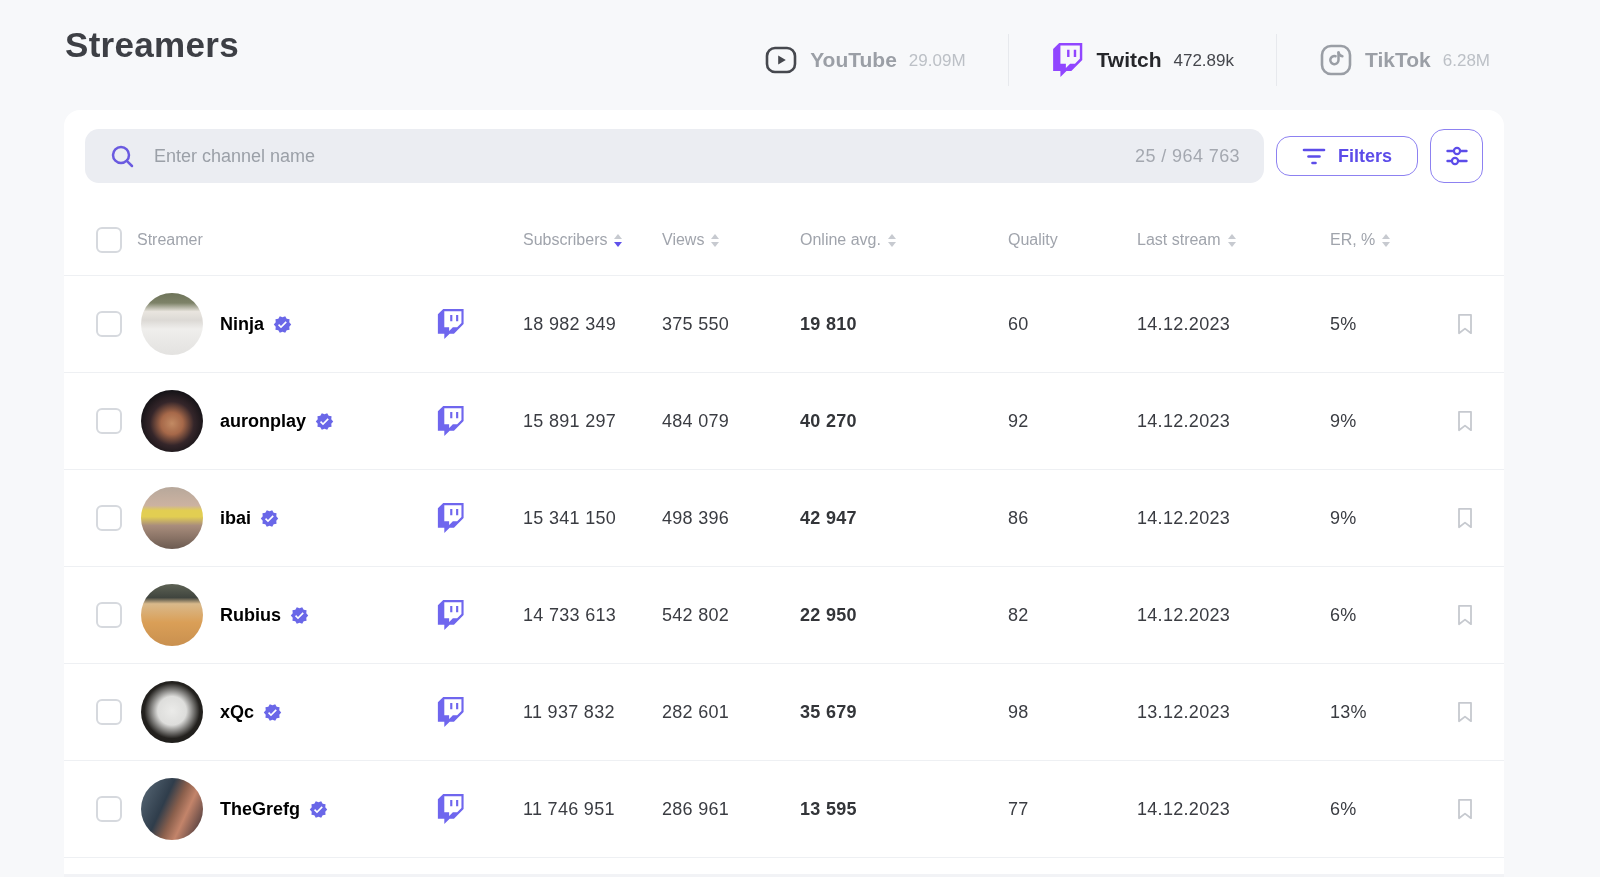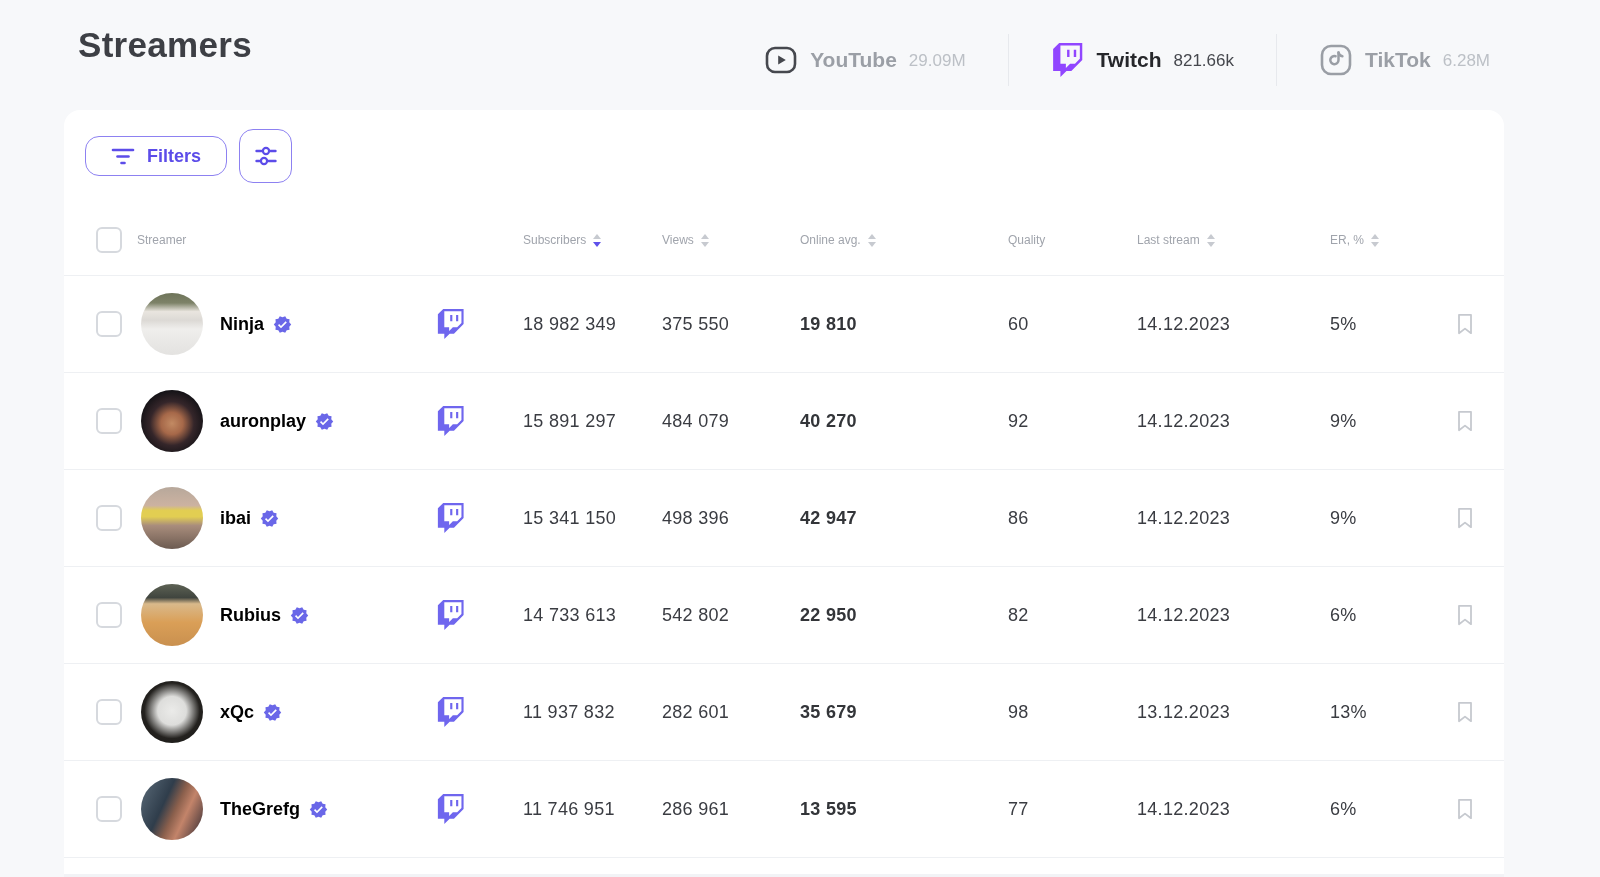--- a/index.html
+++ b/index.html
@@ -5,21 +5,21 @@
   html,body{margin:0;padding:0;}
   body{
     width:1600px;height:877px;overflow:hidden;position:relative;
     background:#f7f8fa;
     font-family:"Liberation Sans","DejaVu Sans",sans-serif;
     color:#393b41;
   }
   
   .page-header{position:absolute;top:0;left:0;width:1600px;height:110px;}
   .page-title{
-    position:absolute;left:78px;top:25px;
+    position:absolute;left:65px;top:25px;
     font-size:35px;font-weight:bold;letter-spacing:.3px;color:#3d3f45;
   }
   .platform-tabs{
     position:absolute;right:110px;top:32px;height:56px;
     display:flex;align-items:center;
   }
   .tab{display:flex;align-items:center;gap:12px;padding:0 42px;cursor:pointer;}
   .tab:first-child{padding-left:0;}
   .tab:last-child{padding-right:0;}
   .tab-label{font-size:21px;font-weight:bold;color:#9b9fa6;}
@@ -53,21 +53,21 @@
   .settings-btn{
     width:53px;height:54px;background:#fff;border:1.5px solid #8d81f1;border-radius:14px;
     display:flex;align-items:center;justify-content:center;cursor:pointer;
   }
   
   .grid{
     display:grid;align-items:center;
     grid-template-columns:70px 290px 99px 139px 138px 208px 129px 193px 96px 1fr;
   }
   .thead{height:70px;border-bottom:1px solid #eef0f3;}
-  .th{font-size:12px;color:#a0a4ac;display:flex;align-items:center;gap:7px;}
+  .th{font-size:16px;color:#a0a4ac;display:flex;align-items:center;gap:7px;}
   .th-streamer{padding-left:3px;}
   .row{height:96px;border-bottom:1px solid #eef0f3;}
   .cell-check{padding-left:32px;}
   .checkbox{
     width:22px;height:22px;border:2px solid #d6d9de;border-radius:6px;background:#fff;cursor:pointer;
   }
   .streamer-cell{display:flex;align-items:center;}
   .avatar{
     width:62px;height:62px;border-radius:50%;margin-left:7px;flex:none;
     background:#dfe2e6;
@@ -106,40 +106,50 @@
       <span class="tab-count">29.09M</span>
     </div>
     <div class="tab-divider"></div>
     <div class="tab tab--active">
       <span class="tab-icon">
         <svg width="34" height="34" viewBox="0 0 16 16">
           <path fill-rule="evenodd" fill="#9146ff" d="M3.857 0 1 2.857v10.286h3.428V16l2.858-2.857h2.285L14.714 8V0Zm9.714 7.429-2.285 2.285H9l-2 2v-2H4.429V1.143h9.142ZM11.857 3.143h-1.143V6.57h1.143Zm-3.143 0H7.571V6.57h1.143Z"></path>
         </svg>
       </span>
       <span class="tab-label">Twitch</span>
-      <span class="tab-count">821.66k</span>
+      <span class="tab-count">472.89k</span>
     </div>
     <div class="tab-divider"></div>
     <div class="tab">
       <span class="tab-icon">
         <svg width="34" height="34" viewBox="0 0 34 34" fill="none">
           <rect x="3" y="3" width="28" height="28" rx="9" stroke="#9a9ea5" stroke-width="2.6"></rect>
           <path d="M19.5 9.5v7.6a4.1 4.1 0 1 1-2.9-3.9" stroke="#9a9ea5" stroke-width="2.5" fill="none" stroke-linecap="round"></path>
           <path d="M19.5 9.5c.4 2 1.9 3.4 3.9 3.7" stroke="#9a9ea5" stroke-width="2.5" fill="none" stroke-linecap="round"></path>
         </svg>
       </span>
       <span class="tab-label">TikTok</span>
       <span class="tab-count">6.28M</span>
     </div>
   </div>
 </div>
 
 <div class="card">
 
   <div class="search-row">
+    <div class="search-pill">
+      <span style="display:flex;">
+        <svg width="27" height="27" viewBox="0 0 27 27" fill="none">
+          <circle cx="12" cy="12" r="8" stroke="#6a5ae0" stroke-width="2.5"></circle>
+          <path d="M17.8 17.8 23 23" stroke="#6a5ae0" stroke-width="2.5" stroke-linecap="round"></path>
+        </svg>
+      </span>
+      <input class="search-input" type="text" placeholder="Enter channel name" style="">
+      <span class="search-counter">25 / 964 763</span>
+    </div>
     <button class="filters-btn">
       <span style="display:flex;">
         <svg width="24" height="24" viewBox="0 0 24 24" fill="none">
           <path d="M2 6h20" stroke="#5c4ce9" stroke-width="2.6" stroke-linecap="round"></path>
           <path d="M6.5 12.5h11" stroke="#5c4ce9" stroke-width="2.6" stroke-linecap="round"></path>
           <path d="M10.5 19h3" stroke="#5c4ce9" stroke-width="2.6" stroke-linecap="round"></path>
         </svg>
       </span>
       <span class="filters-label">Filters</span>
     </button>

